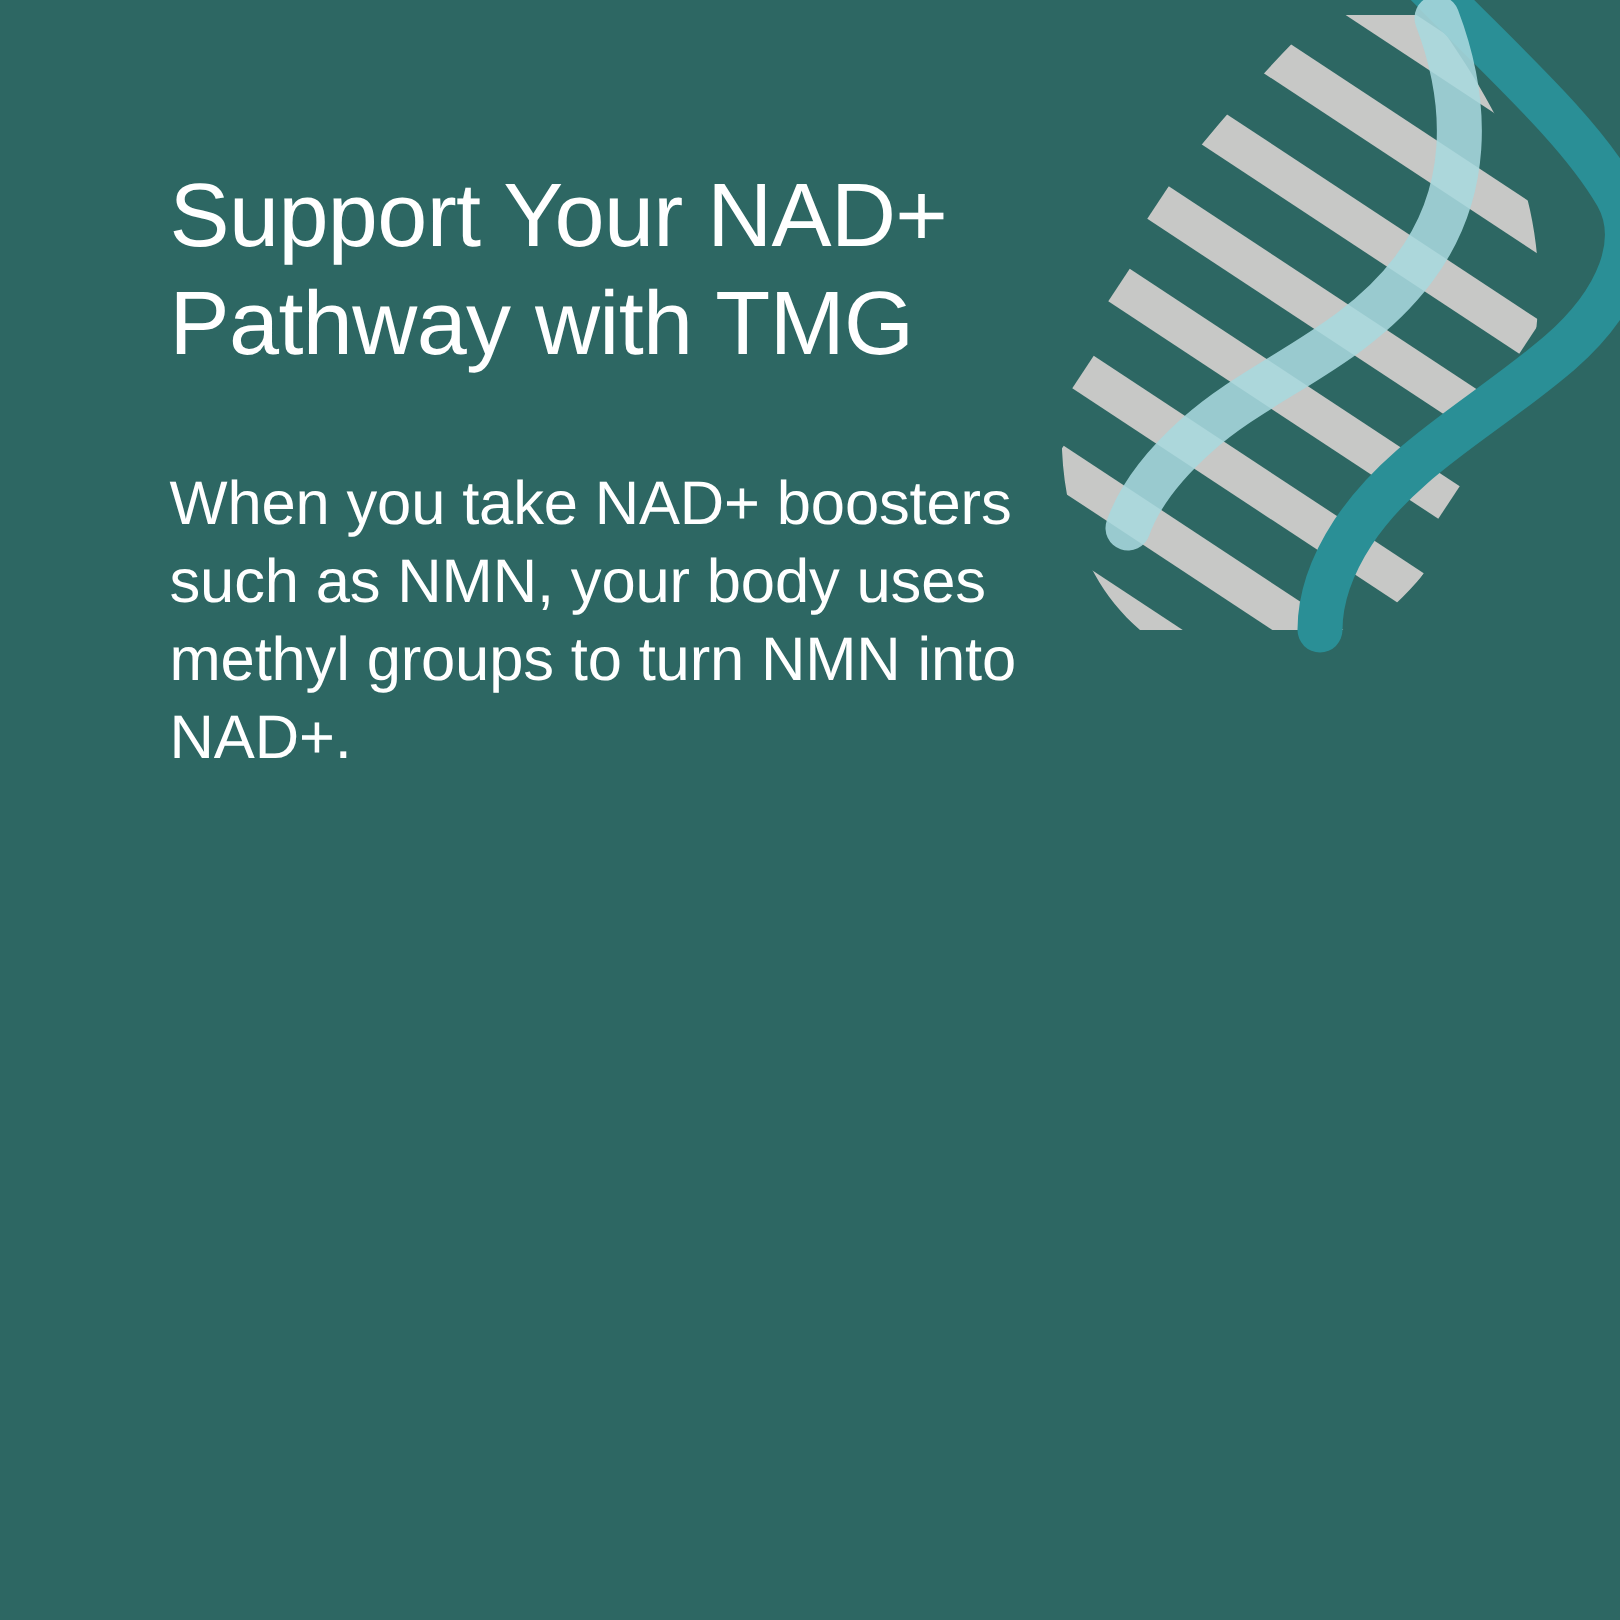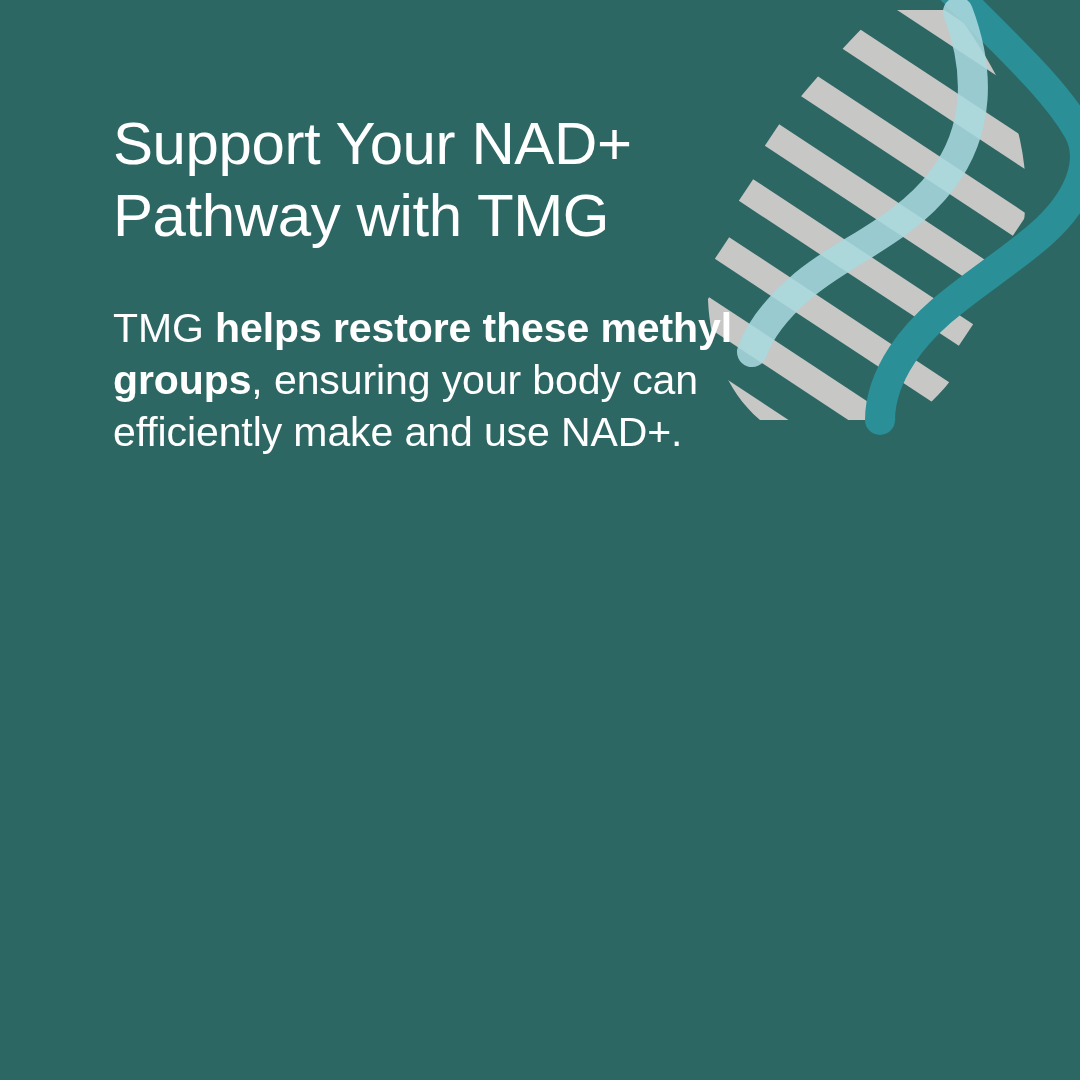--- a/index.html
+++ b/index.html
@@ -119,20 +119,20 @@
                C 90 315, 78 335, 72 352" fill="none" stroke="#a9d8de" stroke-width="30" stroke-linecap="round" stroke-linejoin="round" opacity="0.88"></path>
 
     </g>
   </svg>
 
   <div id="text-block">
 
     <h1 id="headline">Support Your NAD+
 Pathway with TMG</h1>
 
+    <p id="para-1" class="body-para">
+      <span>When you take NAD+ boosters such as NMN, your body uses methyl groups to turn NMN into NAD+.</span>
+    </p>
 
 
-    <p id="para-3" class="body-para">
-      <span>TMG </span><span class="bold">helps restore these methyl groups</span><span>, ensuring your body can efficiently make and use NAD+.</span>
-    </p>
 
   </div>
 </div>
 
 </body></html>

